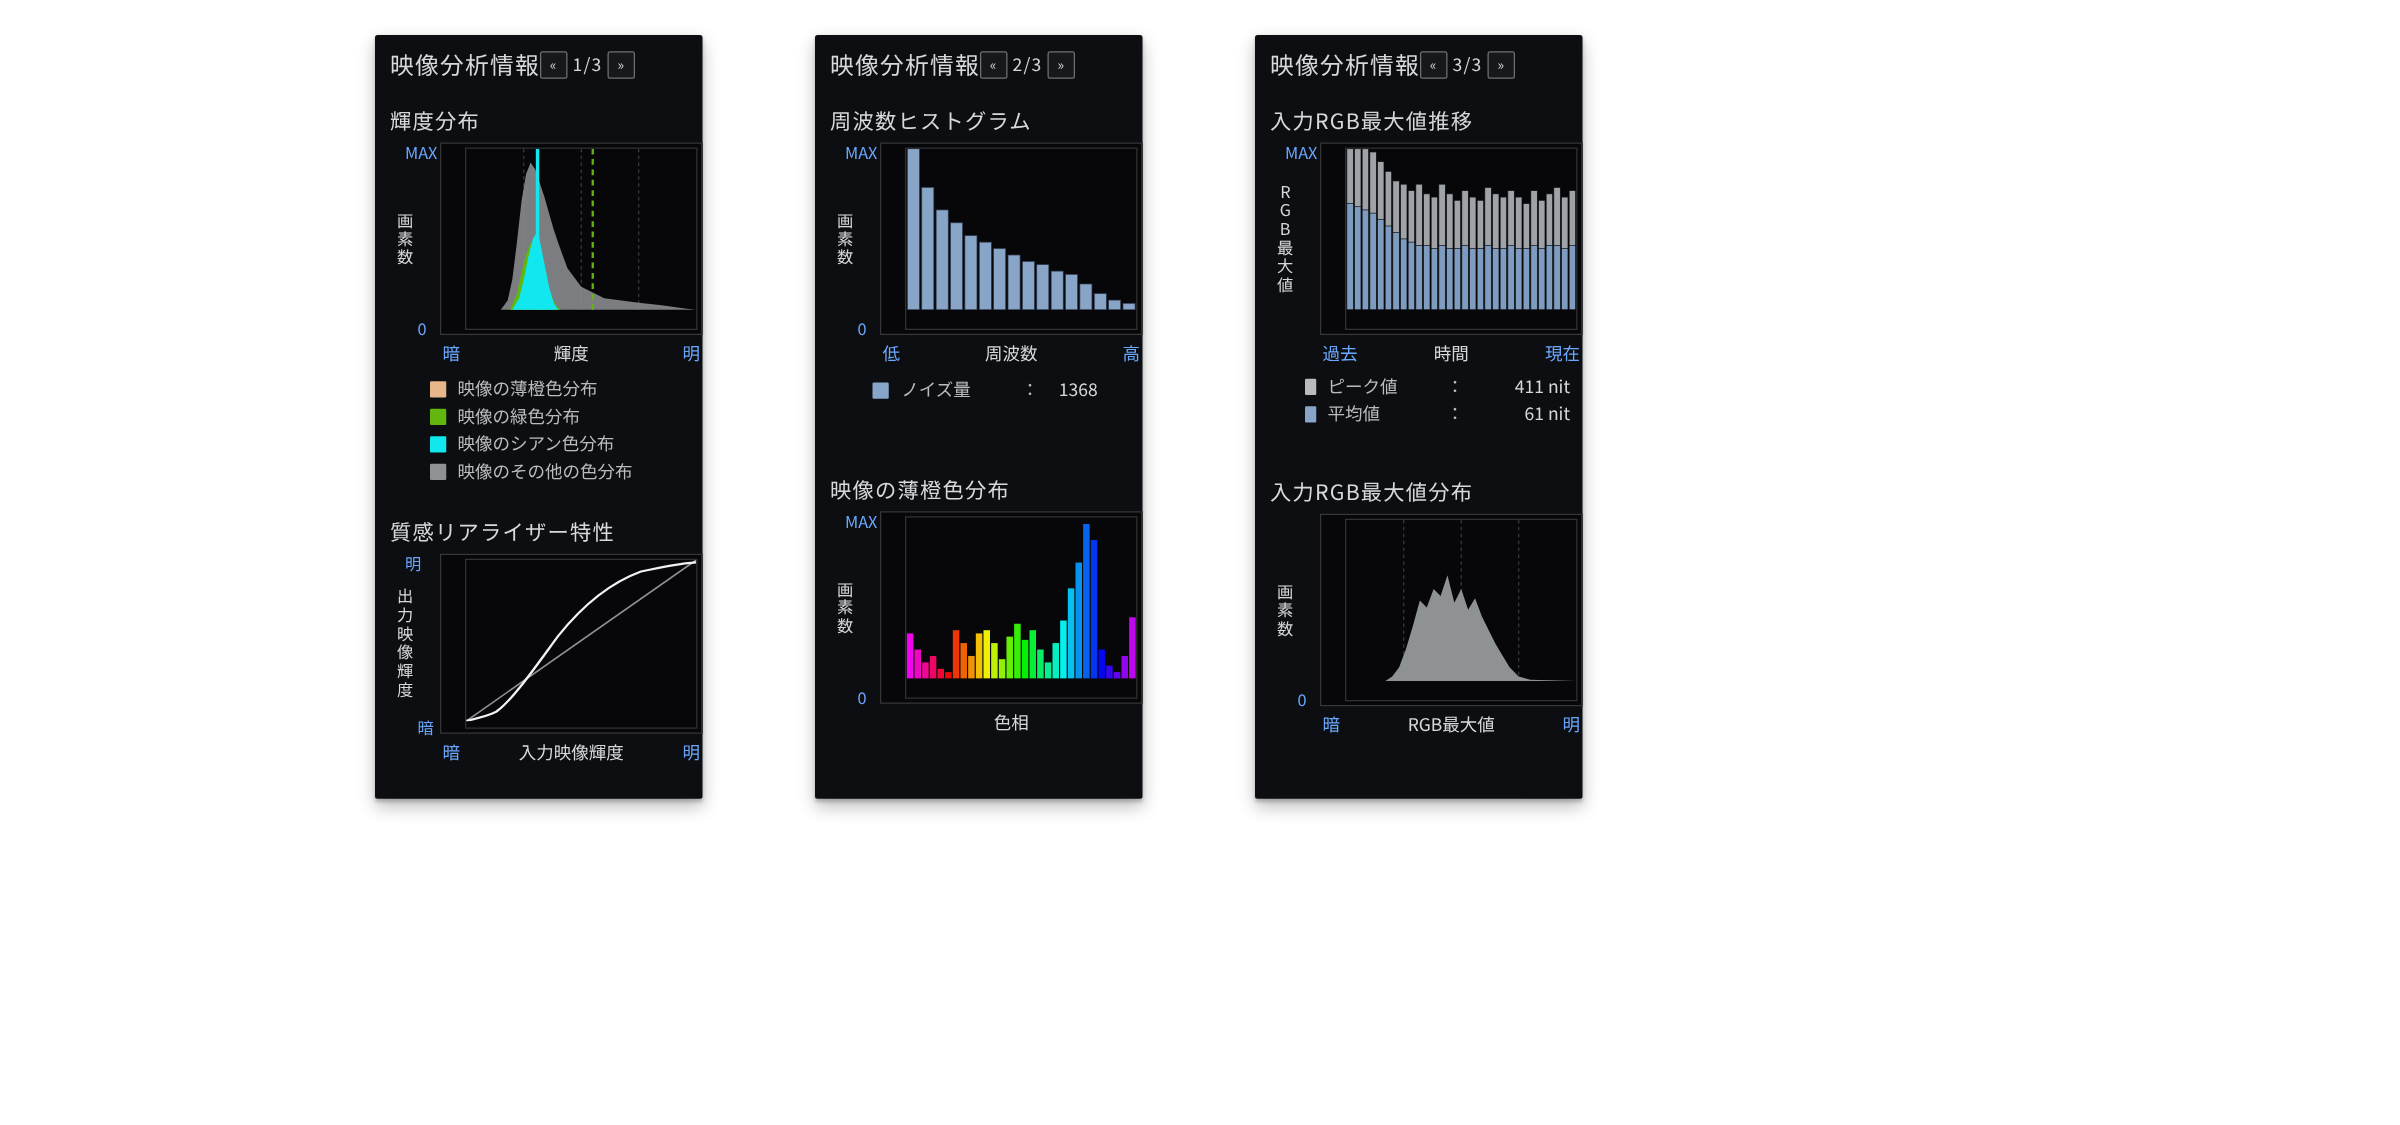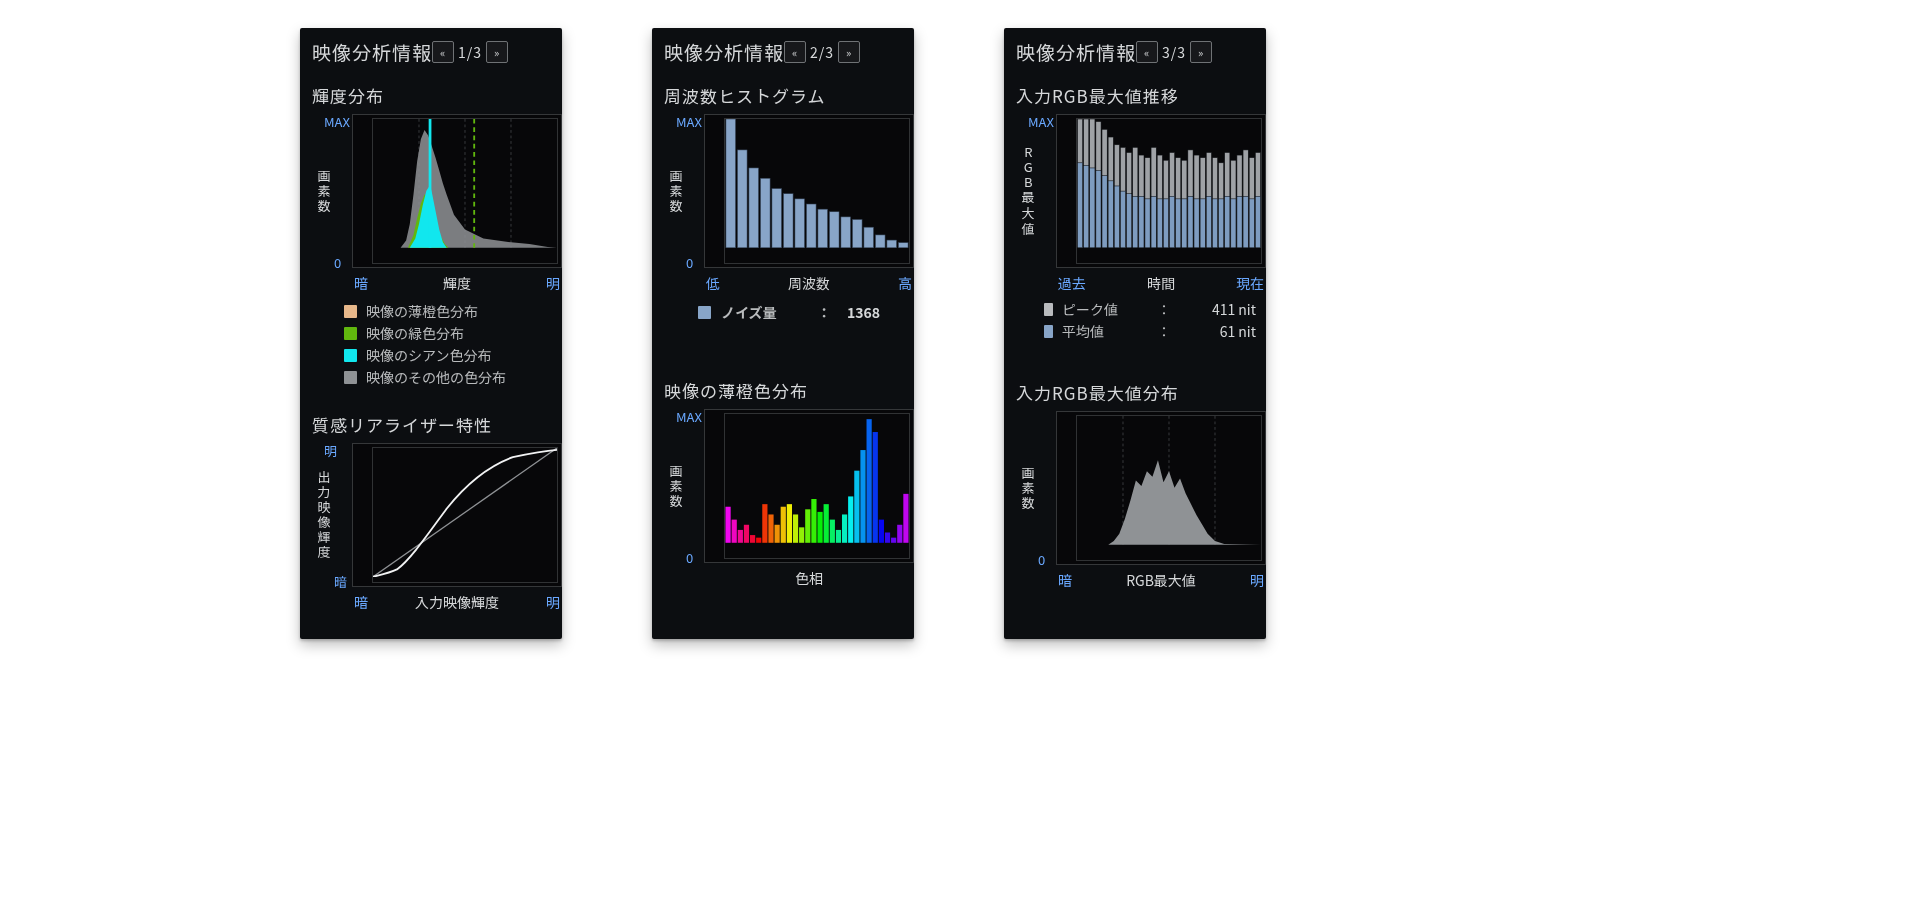--- a/index.html
+++ b/index.html
@@ -85,21 +85,21 @@
   .legend{padding:4px 4px 8px 32px;font-size:14px;color:var(--text-dim);}
   .legend-row{display:flex;align-items:center;gap:9px;line-height:22px;}
   .swatch{width:13px;height:13px;border-radius:1px;}
   .legend-grid{padding:2px 10px 0 28px;font-size:14px;color:var(--text-dim);}
   .legend-grid .legend-row{line-height:22px;justify-content:flex-start;}
   .lv{display:inline-block;min-width:80px;}
   .colon{margin:0 6px;color:var(--text-dim);}
   .val{color:var(--text);min-width:70px;text-align:right;display:inline-block;}
 
   
-  .noise-row{display:flex;align-items:center;gap:10px;padding:6px 0 4px 34px;font-size:14px;color:var(--text-dim);font-weight:bold;}
+  .noise-row{display:flex;align-items:center;gap:10px;padding:6px 0 4px 34px;font-size:14px;color:var(--text-dim);}
   .noise-row .val{min-width:46px;text-align:left;}
 
   
   svg{position:absolute;inset:0;}
 </style>
 </head>
 <body>
 
 <div class="row">
 

